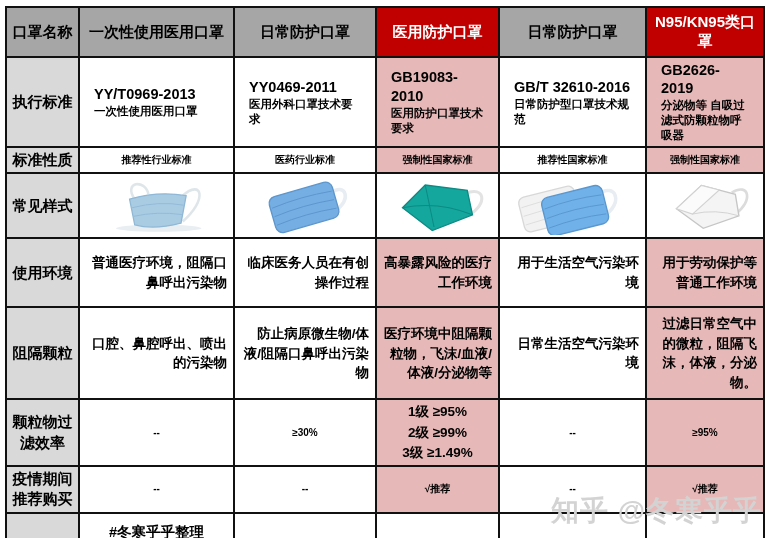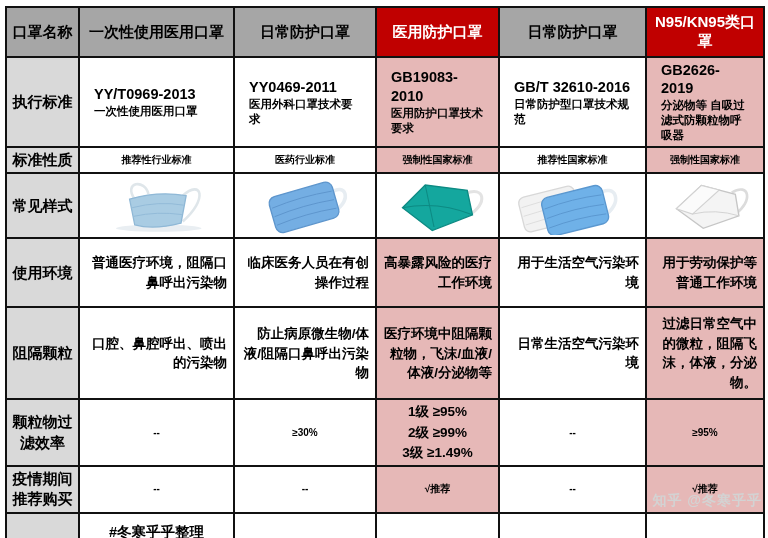--- a/index.html
+++ b/index.html
@@ -14,21 +14,21 @@
   .pink{background:#e6b8b7;}
   .std .code{font-weight:bold;font-size:14.5px;line-height:1.25;}
   .std .desc{font-size:11.5px;font-weight:bold;line-height:1.3;margin-top:1px;}
   .std{text-align:left;padding:3px 14px;}
   .cC{text-align:center;font-weight:bold;font-size:10px;line-height:1.4;}
   .cL{text-align:right;font-weight:bold;font-size:13.5px;line-height:1.45;padding:3px 6px;}
   .eff-line{text-align:center;font-weight:bold;font-size:13.5px;line-height:1.5;}
   .photo{padding:0;text-align:center;background:#fff;}
   .photo .ph-in{display:flex;align-items:center;justify-content:center;width:100%;height:100%;}
   .credit{text-align:center;font-weight:bold;font-size:14.5px;}
-  .watermark{position:absolute;right:6px;top:492px;font-size:14px;color:#d3d3d3;
+  .watermark{position:absolute;right:6px;top:492px;font-size:28px;color:#d3d3d3;
     font-weight:bold;letter-spacing:1px;white-space:nowrap;z-index:5;}
 </style>
 </head>
 <body>
 
 <div class="stage">
   <table class="cmp">
     <colgroup>
       <col style="width:73px">
         <col style="width:155px">

